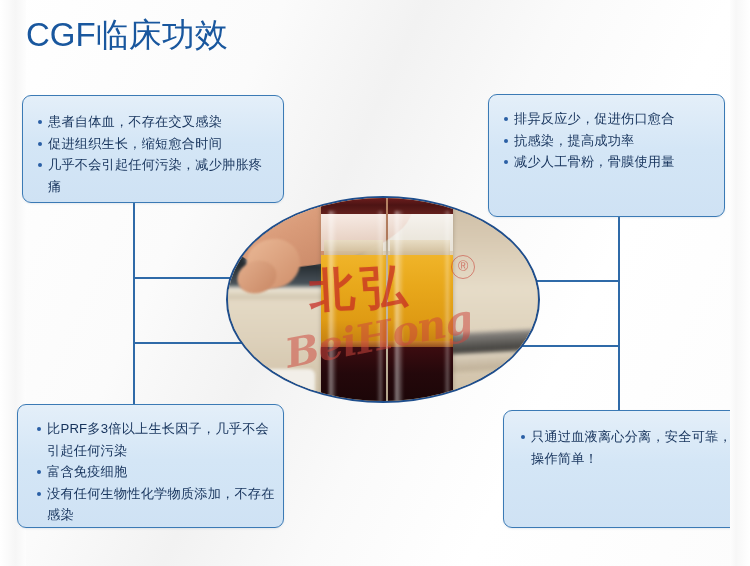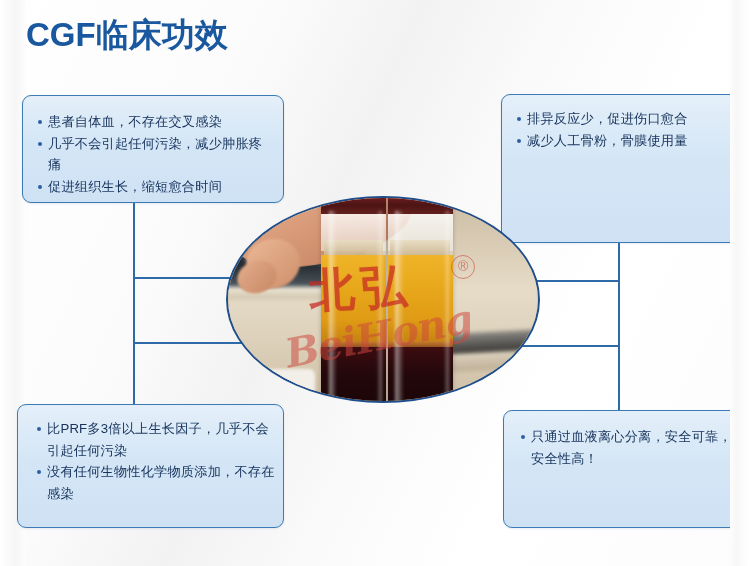--- a/index.html
+++ b/index.html
@@ -50,21 +50,21 @@
   
   .title-block {
     position: absolute;
     left: 26px;
     top: 16px;
   }
   .main-title {
     font-size: 33px;
     line-height: 38px;
     color: #19579e;
-    font-weight: 700;
+    font-weight: 400;
     letter-spacing: 0px;
     white-space: nowrap;
   }
   .sub-title {
     margin-top: 5px;
     font-size: 11.5px;
     line-height: 13px;
     color: #9a9a9a;
     letter-spacing: 1.6px;
     white-space: nowrap;
@@ -105,21 +105,21 @@
     position: absolute;
     left: 1px;
     top: 9px;
     width: 4px;
     height: 4px;
     border-radius: 50%;
     background: #2a5fa5;
   }
 
   #box-tl { left: 22px;  top: 95px;  width: 262px; height: 108px; padding: 15px 10px 0 14px; }
-  #box-tr { left: 501px; top: 94px;  width: 237px; height: 149px; padding: 13px 8px 0 14px; }
+  #box-tr { left: 488px; top: 94px;  width: 237px; height: 123px; padding: 13px 8px 0 14px; }
   #box-bl { left: 17px;  top: 404px; width: 267px; height: 124px; padding: 13px 8px 0 18px; }
   #box-br { left: 503px; top: 410px; width: 238px; height: 118px; padding: 15px 8px 0 16px; }
 
   
   #photo {
     position: absolute;
     left: 226px;
     top: 196px;
     width: 314px;
     height: 207px;
@@ -313,42 +313,44 @@
   <div class="conn h" style="left:133px; top:277px; width:118px;"></div>
   <div class="conn h" style="left:133px; top:342px; width:118px;"></div>
 
   <div class="conn v" style="left:618px; top:217px; height:193px;"></div>
   <div class="conn h" style="left:512px; top:280px; width:107px;"></div>
   <div class="conn h" style="left:512px; top:345px; width:107px;"></div>
 
   <div class="box" id="box-tl">
     <ul>
       <li>患者自体血，不存在交叉感染</li>
+      <li>促进组织生长，缩短愈合时间</li>
       <li>几乎不会引起任何污染，减少肿胀疼痛</li>
-      <li>促进组织生长，缩短愈合时间</li>
     </ul>
   </div>
 
   <div class="box" id="box-tr">
     <ul>
       <li>排异反应少，促进伤口愈合</li>
+      <li>抗感染，提高成功率</li>
       <li>减少人工骨粉，骨膜使用量</li>
     </ul>
   </div>
 
   <div class="box" id="box-bl">
     <ul>
       <li>比PRF多3倍以上生长因子，几乎不会引起任何污染</li>
+      <li>富含免疫细胞</li>
       <li>没有任何生物性化学物质添加，不存在感染</li>
     </ul>
   </div>
 
   <div class="box" id="box-br">
     <ul>
-      <li>只通过血液离心分离，安全可靠，安全性高！</li>
+      <li>只通过血液离心分离，安全可靠，操作简单！</li>
     </ul>
   </div>
 
   <div id="photo">
     <div class="ph-layer bg-wall"></div>
     <div class="ph-layer bg-window"></div>
     <div class="ph-layer bg-window-glare"></div>
     <div class="ph-layer bg-window-glare2"></div>
     <div class="ph-layer bg-sill"></div>
     <div class="ph-layer bg-desk"></div>

